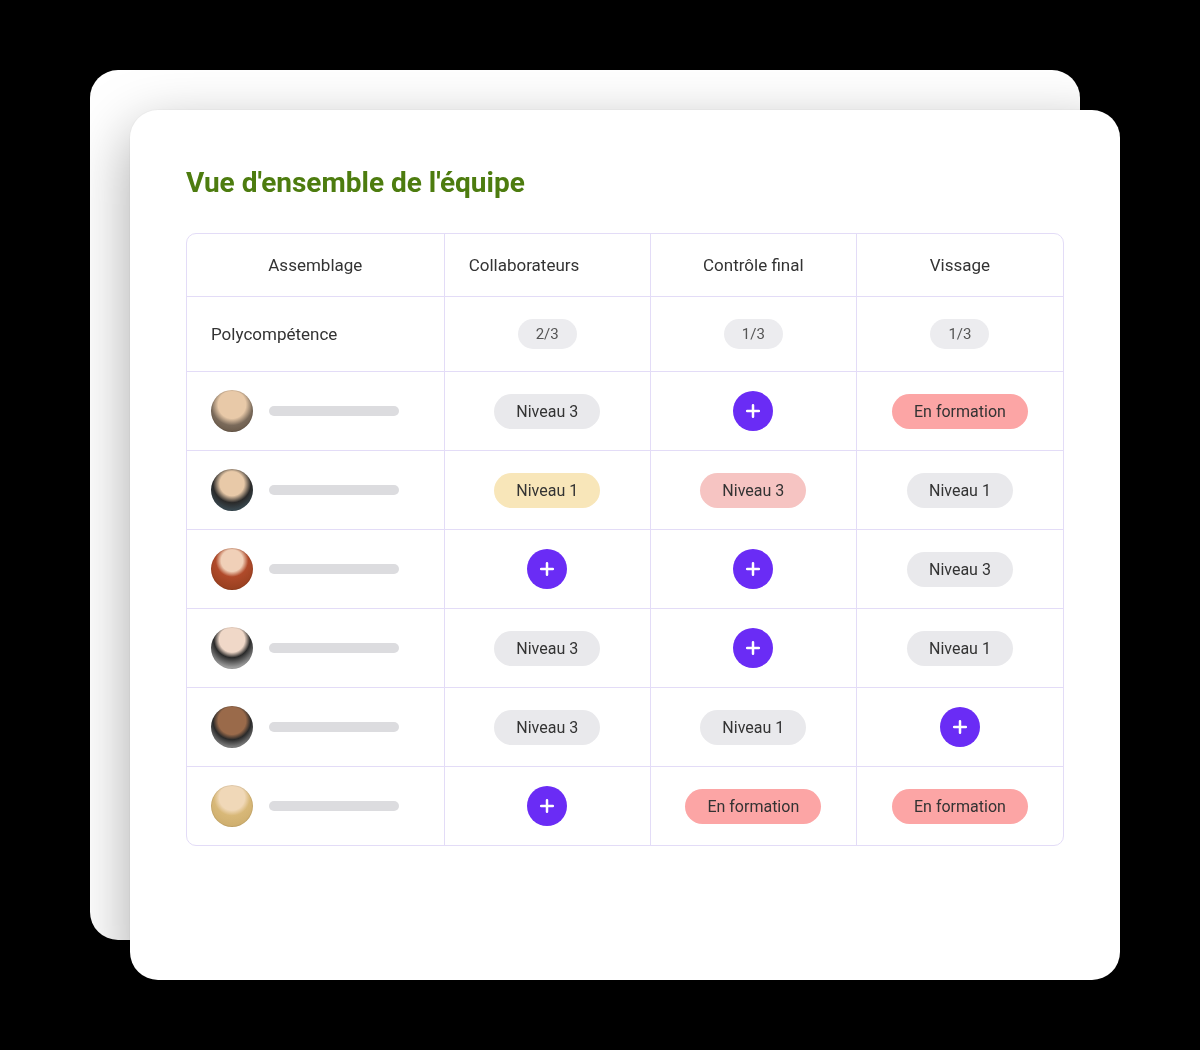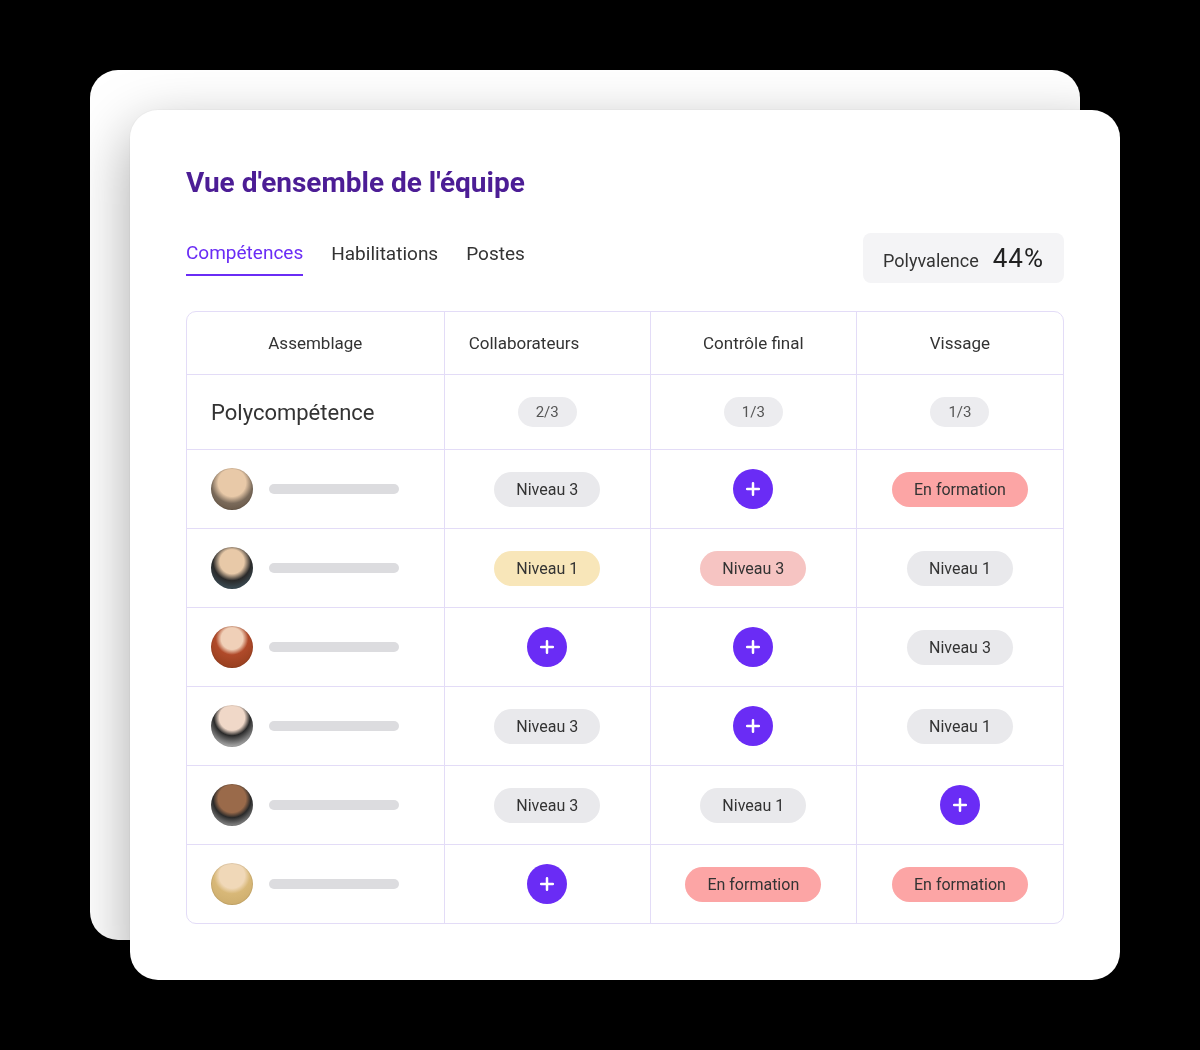--- a/index.html
+++ b/index.html
@@ -26,21 +26,21 @@
   .card-front {
     top: 110px;
     left: 130px;
     width: 990px;
     height: 870px;
     padding: 56px 56px 40px 56px;
   }
   .title {
     font-size: 28px;
     font-weight: 700;
-    color: #4c1d95;
+    color: #4d7c0f;
     margin-bottom: 34px;
   }
   .tab-row {
     display: flex;
     align-items: center;
     gap: 28px;
     margin-bottom: 28px;
   }
   .tab {
     font-size: 19px;
@@ -92,21 +92,21 @@
   }
   .cell:last-child { border-right: none; }
   .cell.left { justify-content: flex-start; padding-left: 24px; }
   .header-cell {
     font-size: 17px;
     color: #333;
     font-weight: 400;
     min-height: 62px;
   }
   .sub-label {
-    font-size: 22px;
+    font-size: 17px;
     color: #333;
   }
   .ratio-pill {
     background: #ececef;
     color: #555;
     border-radius: 999px;
     padding: 6px 18px;
     font-size: 15px;
   }
   .pill {
@@ -168,30 +168,20 @@
 </style>
 </head>
 <body>
 
 <div class="card-shadow card-back"></div>
 
 <div class="card-shadow card-front">
 
   <h1 class="title">Vue d'ensemble de l'équipe</h1>
 
-  <div class="tab-row">
-    <div class="tab active">Compétences</div>
-    <div class="tab">Habilitations</div>
-    <div class="tab">Postes</div>
-    <div class="spacer"></div>
-    <div class="polyvalence-box">
-      <span class="polyvalence-label">Polyvalence</span>
-      <span class="polyvalence-value">44%</span>
-    </div>
-  </div>
 
   <div class="grid">
 
     <div class="row">
       <div class="cell header-cell">Assemblage</div>
       <div class="cell left header-cell">Collaborateurs</div>
       <div class="cell header-cell">Contrôle final</div>
       <div class="cell header-cell">Vissage</div>
     </div>
 

